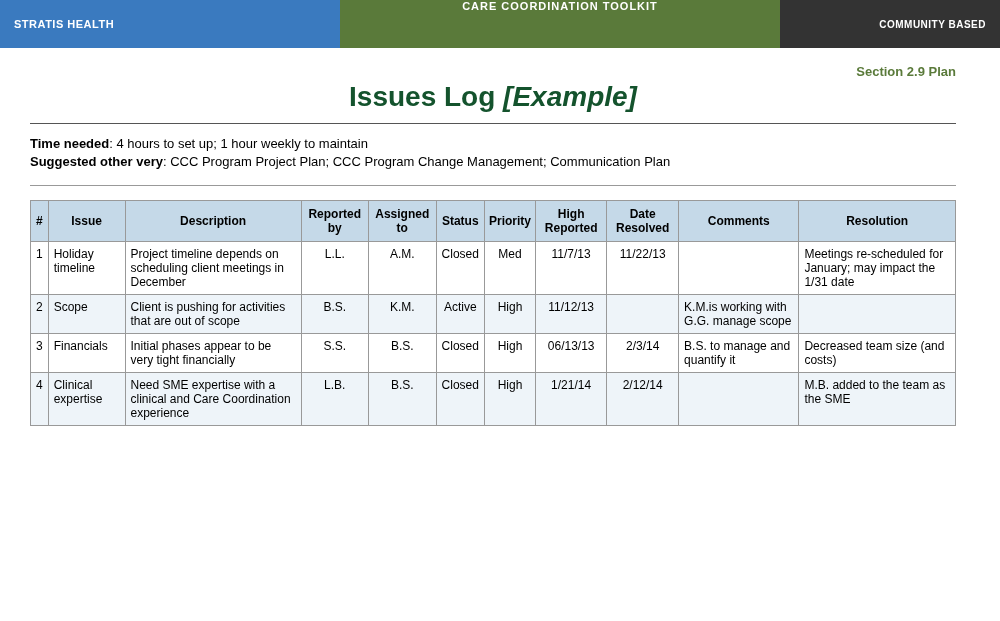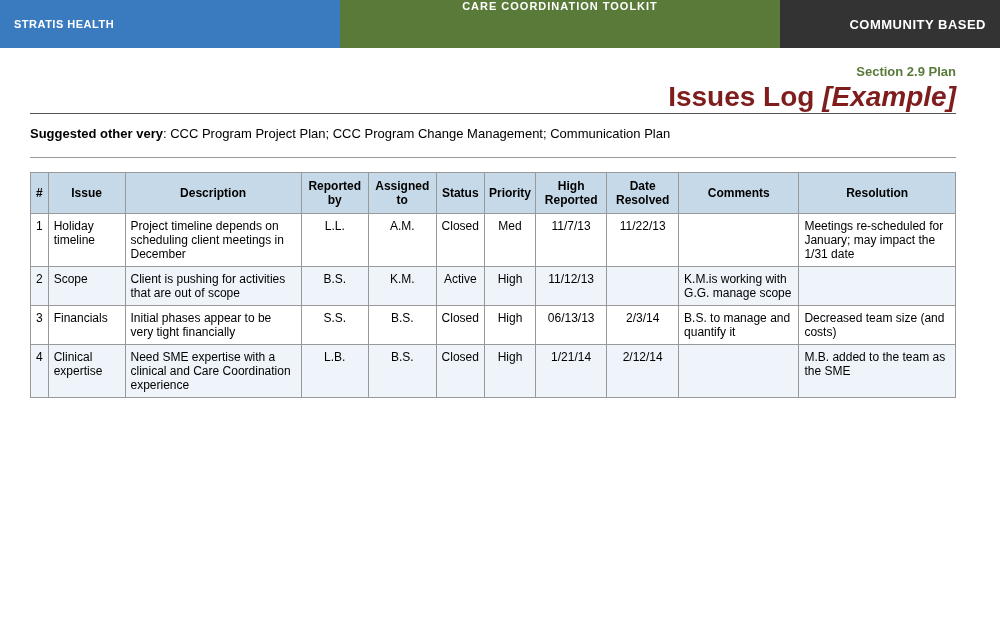--- a/index.html
+++ b/index.html
@@ -39,43 +39,44 @@
     .header-right {
       background: #333;
       width: 220px;
       display: flex;
       align-items: center;
       justify-content: flex-end;
       padding-right: 14px;
     }
     .header-right span {
       color: #fff;
-      font-size: 13px;
+      font-size: 10px;
       font-weight: bold;
       letter-spacing: 0.5px;
     }
 
     
     .content {
       padding: 16px 44px 20px 30px;
     }
 
     .section-label {
       text-align: right;
       color: #5a7a3a;
       font-weight: bold;
       font-size: 13px;
       margin-bottom: 2px;
     }
 
     .page-title {
-      text-align: right;
+      text-align: center;
       font-size: 28px;
       font-weight: bold;
-      color: #7f1d1d;
+      color: #14532d;
+      margin-bottom: 10px;
     }
 
     .page-title em {
       font-style: italic;
     }
 
     .divider {
       border: none;
       border-top: 1.5px solid #555;
       margin-bottom: 12px;
@@ -164,20 +165,23 @@
 
   <div class="section-label">Section 2.9 Plan</div>
 
   <div class="page-title">
     <span>Issues Log </span><em>[Example]</em>
   </div>
 
   <hr class="divider">
 
   <div class="info-block">
+    <p>
+      <strong>Time needed</strong><span>: 4 hours to set up; 1 hour weekly to maintain</span>
+    </p>
     <p>
       <strong>Suggested other very</strong><span>: CCC Program Project Plan; CCC Program Change Management; Communication Plan</span>
     </p>
   </div>
 
   <hr class="divider2">
 
   <table>
     <thead>
       <tr>

